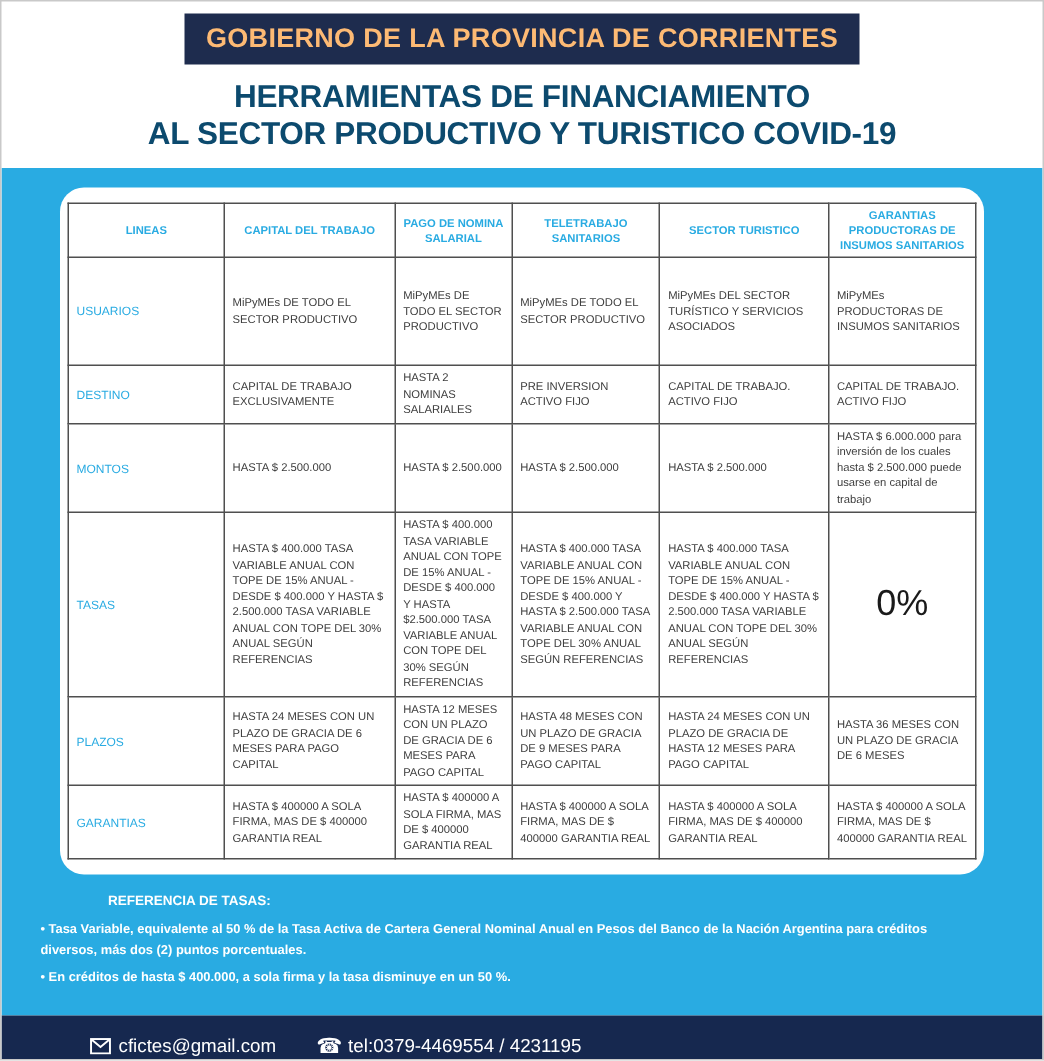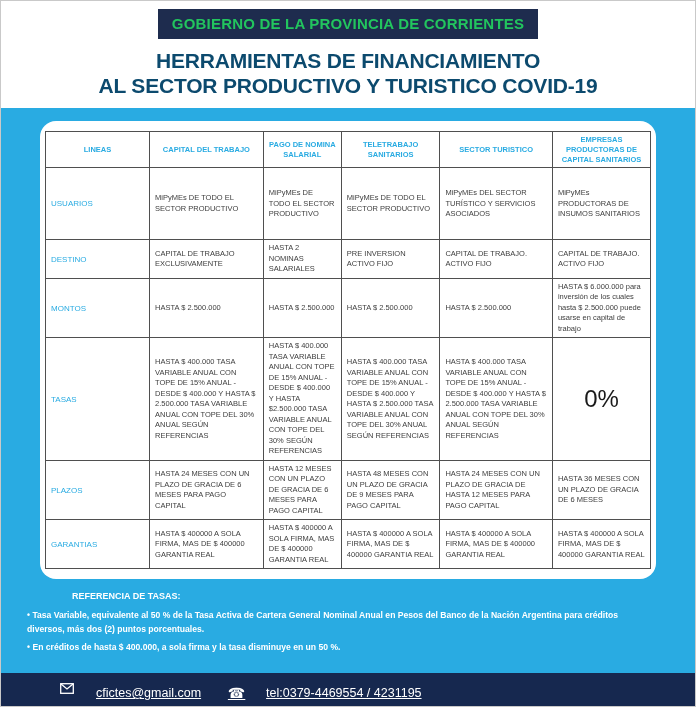--- a/index.html
+++ b/index.html
@@ -9,23 +9,23 @@
     background:#ffffff;
     width:696px; height:707px;
     border:1px solid #c9c9c9;
     overflow:hidden;
   }
   
   .top-area { padding-top:8px; text-align:center; }
   .gov-chip {
     display:inline-block;
     background:#1e2c4e;
-    color:#22c55e;
+    color:#fdba74;
     font-weight:bold;
-    font-size:15px;
+    font-size:18px;
     letter-spacing:.2px;
     padding:6px 14px 7px;
   }
   .main-title {
     margin-top:9px;
     color:#0c4a6e;
     font-weight:bold;
     font-size:21px;
     line-height:25px;
     letter-spacing:-.2px;
@@ -94,21 +94,21 @@
   .ref-heading { font-size:9px; font-weight:bold; margin-bottom:8px;margin-left:45px; }
   .ref-bullet { font-size:8.6px; font-weight:bold; line-height:1.55; margin-bottom:5px; max-width:630px; }
   
   .contact-bar {
     background:#16284f;
     color:#ffffff;
     padding:10px 20px 12px 58px;
   }
   .contact-line { display:flex; align-items:center; gap:6px; font-size:12.5px; line-height:20px; }
   .c-icon { display:inline-flex; align-items:center; justify-content:center; width:15px; }
-  .c-item { display:flex; align-items:flex-start; gap:22px; margin-right:22px;text-decoration:underline; }
+  .c-item { display:flex; align-items:center; gap:5px; margin-right:22px; }
   .phone-glyph { font-size:14px; }
 </style>
 </head>
 <body>
 
 <div class="top-area">
   <div class="gov-chip">GOBIERNO DE LA PROVINCIA DE CORRIENTES</div>
   <div class="main-title">
     <div>HERRAMIENTAS DE FINANCIAMIENTO</div>
     <div>AL SECTOR PRODUCTIVO Y TURISTICO COVID-19</div>
@@ -126,21 +126,21 @@
           <col class="c4">
           <col class="c5">
         </colgroup>
       <tbody>
           <tr>
         <th>LINEAS</th>
         <th>CAPITAL DEL TRABAJO</th>
         <th>PAGO DE NOMINA SALARIAL</th>
         <th>TELETRABAJO  SANITARIOS</th>
         <th>SECTOR TURISTICO</th>
-        <th>EMPRESAS PRODUCTORAS DE CAPITAL SANITARIOS</th>
+        <th>GARANTIAS PRODUCTORAS DE INSUMOS SANITARIOS</th>
       </tr>
       <tr class="r-usuarios">
         <td class="row-label">USUARIOS</td>
         <td class="cell">MiPyMEs  DE TODO EL SECTOR PRODUCTIVO</td>
         <td class="cell">MiPyMEs  DE TODO EL SECTOR PRODUCTIVO</td>
         <td class="cell">MiPyMEs  DE TODO EL SECTOR PRODUCTIVO</td>
         <td class="cell">MiPyMEs DEL SECTOR TURÍSTICO Y SERVICIOS ASOCIADOS</td>
         <td class="cell">MiPyMEs  PRODUCTORAS DE INSUMOS SANITARIOS</td>
       </tr>
       <tr class="r-destino">

